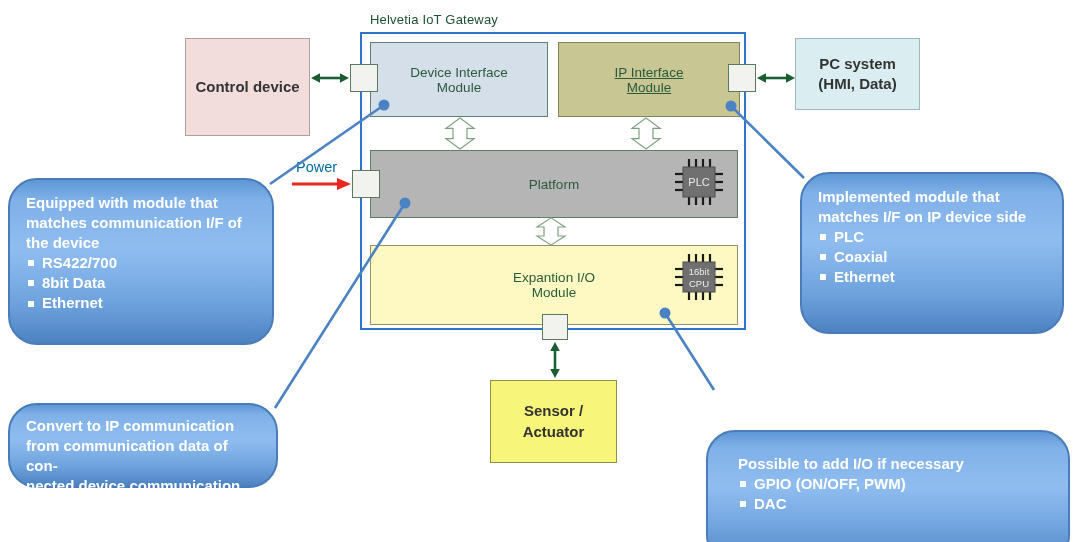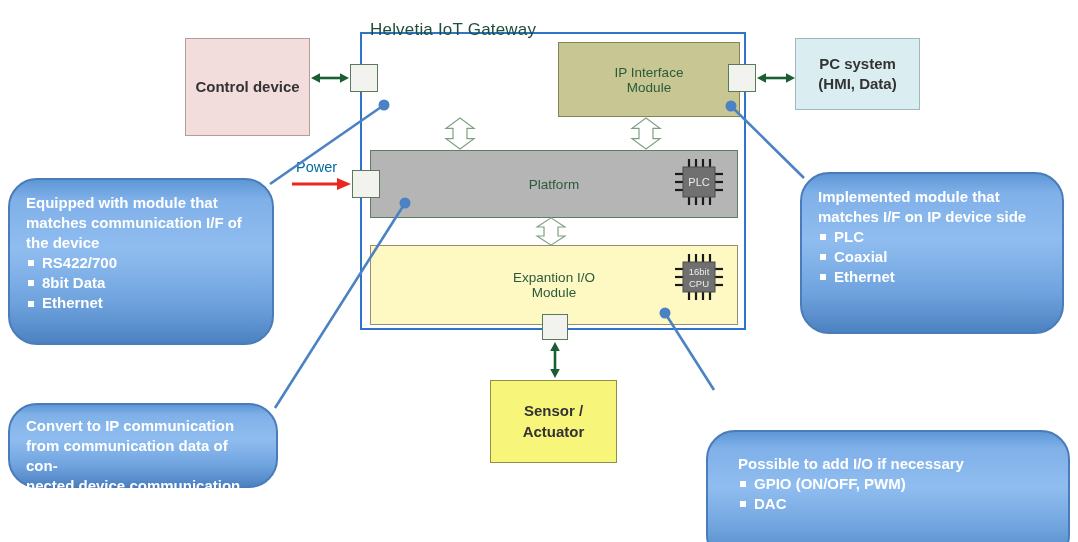--- a/index.html
+++ b/index.html
@@ -3,29 +3,29 @@
 <meta charset="utf-8">
 <style>
   html,body{margin:0;padding:0;background:#fff;}
   #canvas{
     position:relative;width:1078px;height:542px;background:#fff;overflow:hidden;
     font-family:"Liberation Sans","DejaVu Sans",sans-serif;
   }
   .abs{position:absolute;box-sizing:border-box;}
   
   #gateway-frame{left:360px;top:32px;width:386px;height:298px;border:2px solid #2e74c8;background:transparent;z-index:1;}
-  #gateway-title{left:370px;top:20px;font-size:17px;color:#1f4f38;letter-spacing:.2px;z-index:2;}
+  #gateway-title{left:370px;top:12px;font-size:13px;color:#1f4f38;letter-spacing:.2px;z-index:2;}
   
   .module{display:flex;align-items:center;justify-content:center;text-align:center;
           font-size:13.5px;color:#2a5a3a;z-index:2;}
   .module .wrap{display:block;}
   #mod-device{left:370px;top:42px;width:178px;height:75px;background:#d4dfe9;border:1.5px solid #5d8472;}
   #mod-device .wrap{max-width:120px;}
   #mod-ip{left:558px;top:42px;width:182px;height:75px;background:#c8c693;border:1.5px solid #83855c;}
-  #mod-ip .wrap{max-width:100px;}
+  #mod-ip .wrap{max-width:100px;text-decoration:underline;}
   #mod-platform{left:370px;top:150px;width:368px;height:68px;background:#b5b5b5;border:1.5px solid #5f7d60;}
   #mod-expansion{left:370px;top:245px;width:368px;height:80px;background:#fef9c3;border:1.5px solid #94906c;}
   #mod-expansion .wrap{max-width:110px;}
   
   .extbox{display:flex;align-items:center;justify-content:center;text-align:center;
           font-size:15px;font-weight:bold;color:#333;z-index:2;line-height:1.35;}
   #box-control{left:185px;top:38px;width:125px;height:98px;background:#f2dcdc;border:1.5px solid #b49c9c;}
   #box-pc{left:795px;top:38px;width:125px;height:72px;background:#daeef1;border:1.5px solid #9cb9bd;}
   #box-sensor{left:490px;top:380px;width:127px;height:83px;background:#f7f67b;border:1.5px solid #8f8f45;}
   #box-sensor .wrap{max-width:90px;margin:0 auto;}
@@ -54,20 +54,23 @@
   .bullet-sq{width:6px;height:6px;background:#fff;margin:0 8px 0 2px;flex:0 0 auto;}
 </style>
 </head>
 <body>
 
 <div id="canvas">
 
   <div class="abs" id="gateway-title">Helvetia IoT Gateway</div>
   <div class="abs" id="gateway-frame"></div>
 
+  <div class="abs module" id="mod-device">
+    <span class="wrap">Device Interface Module</span>
+  </div>
   <div class="abs module" id="mod-ip">
     <span class="wrap">IP Interface Module</span>
   </div>
   <div class="abs module" id="mod-platform">
     <span class="wrap">Platform</span>
   </div>
   <div class="abs module" id="mod-expansion">
     <span class="wrap">Expantion I/O Module</span>
   </div>
 

